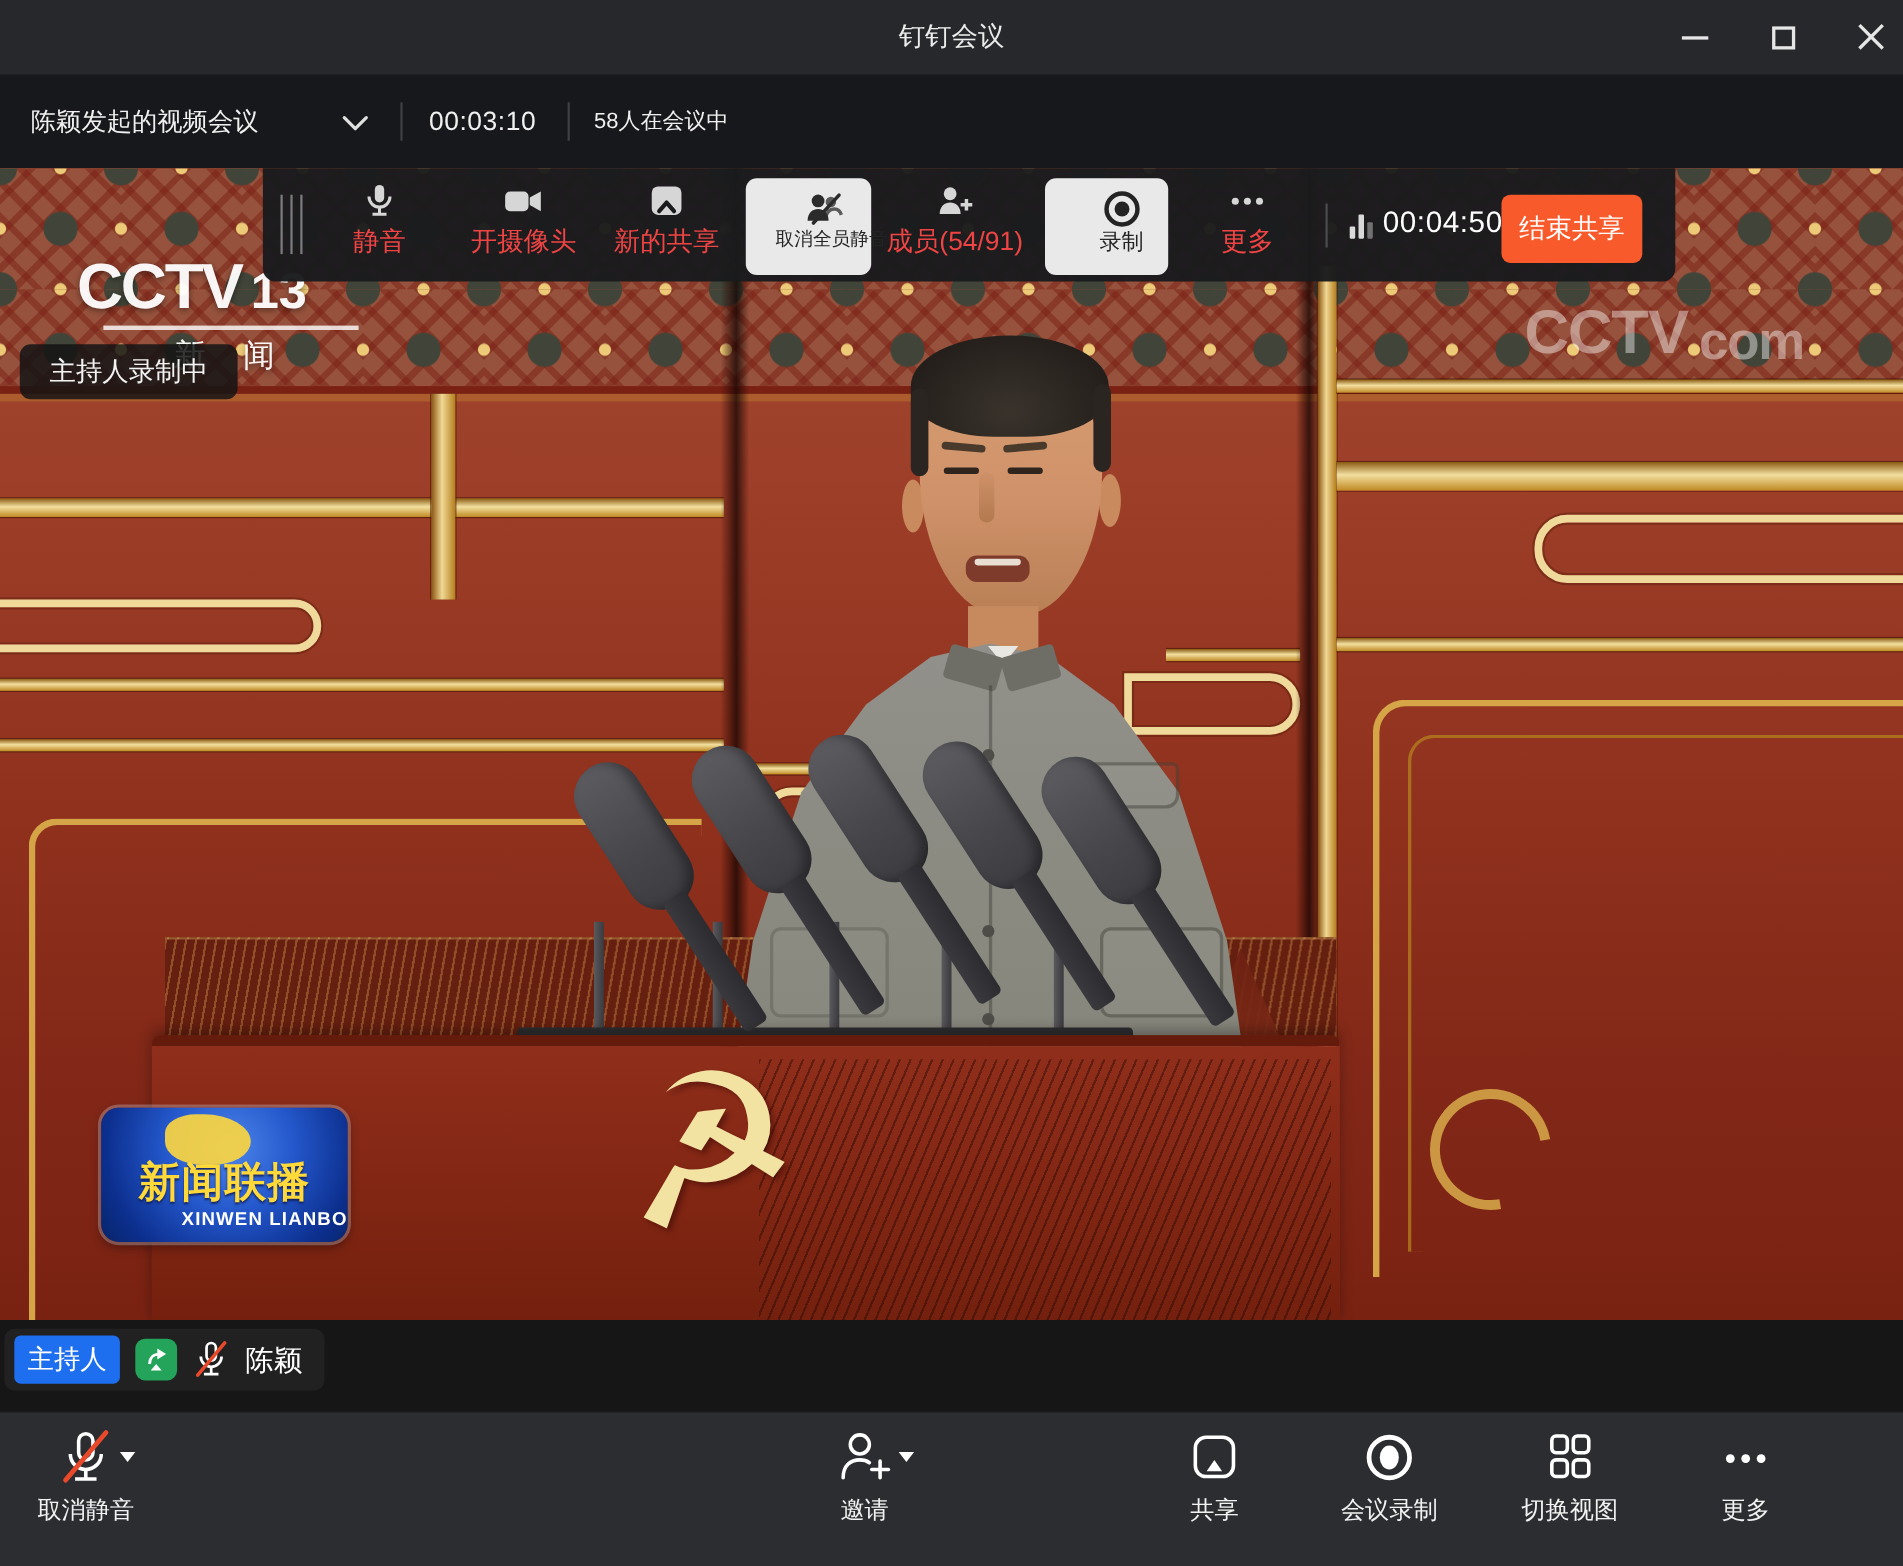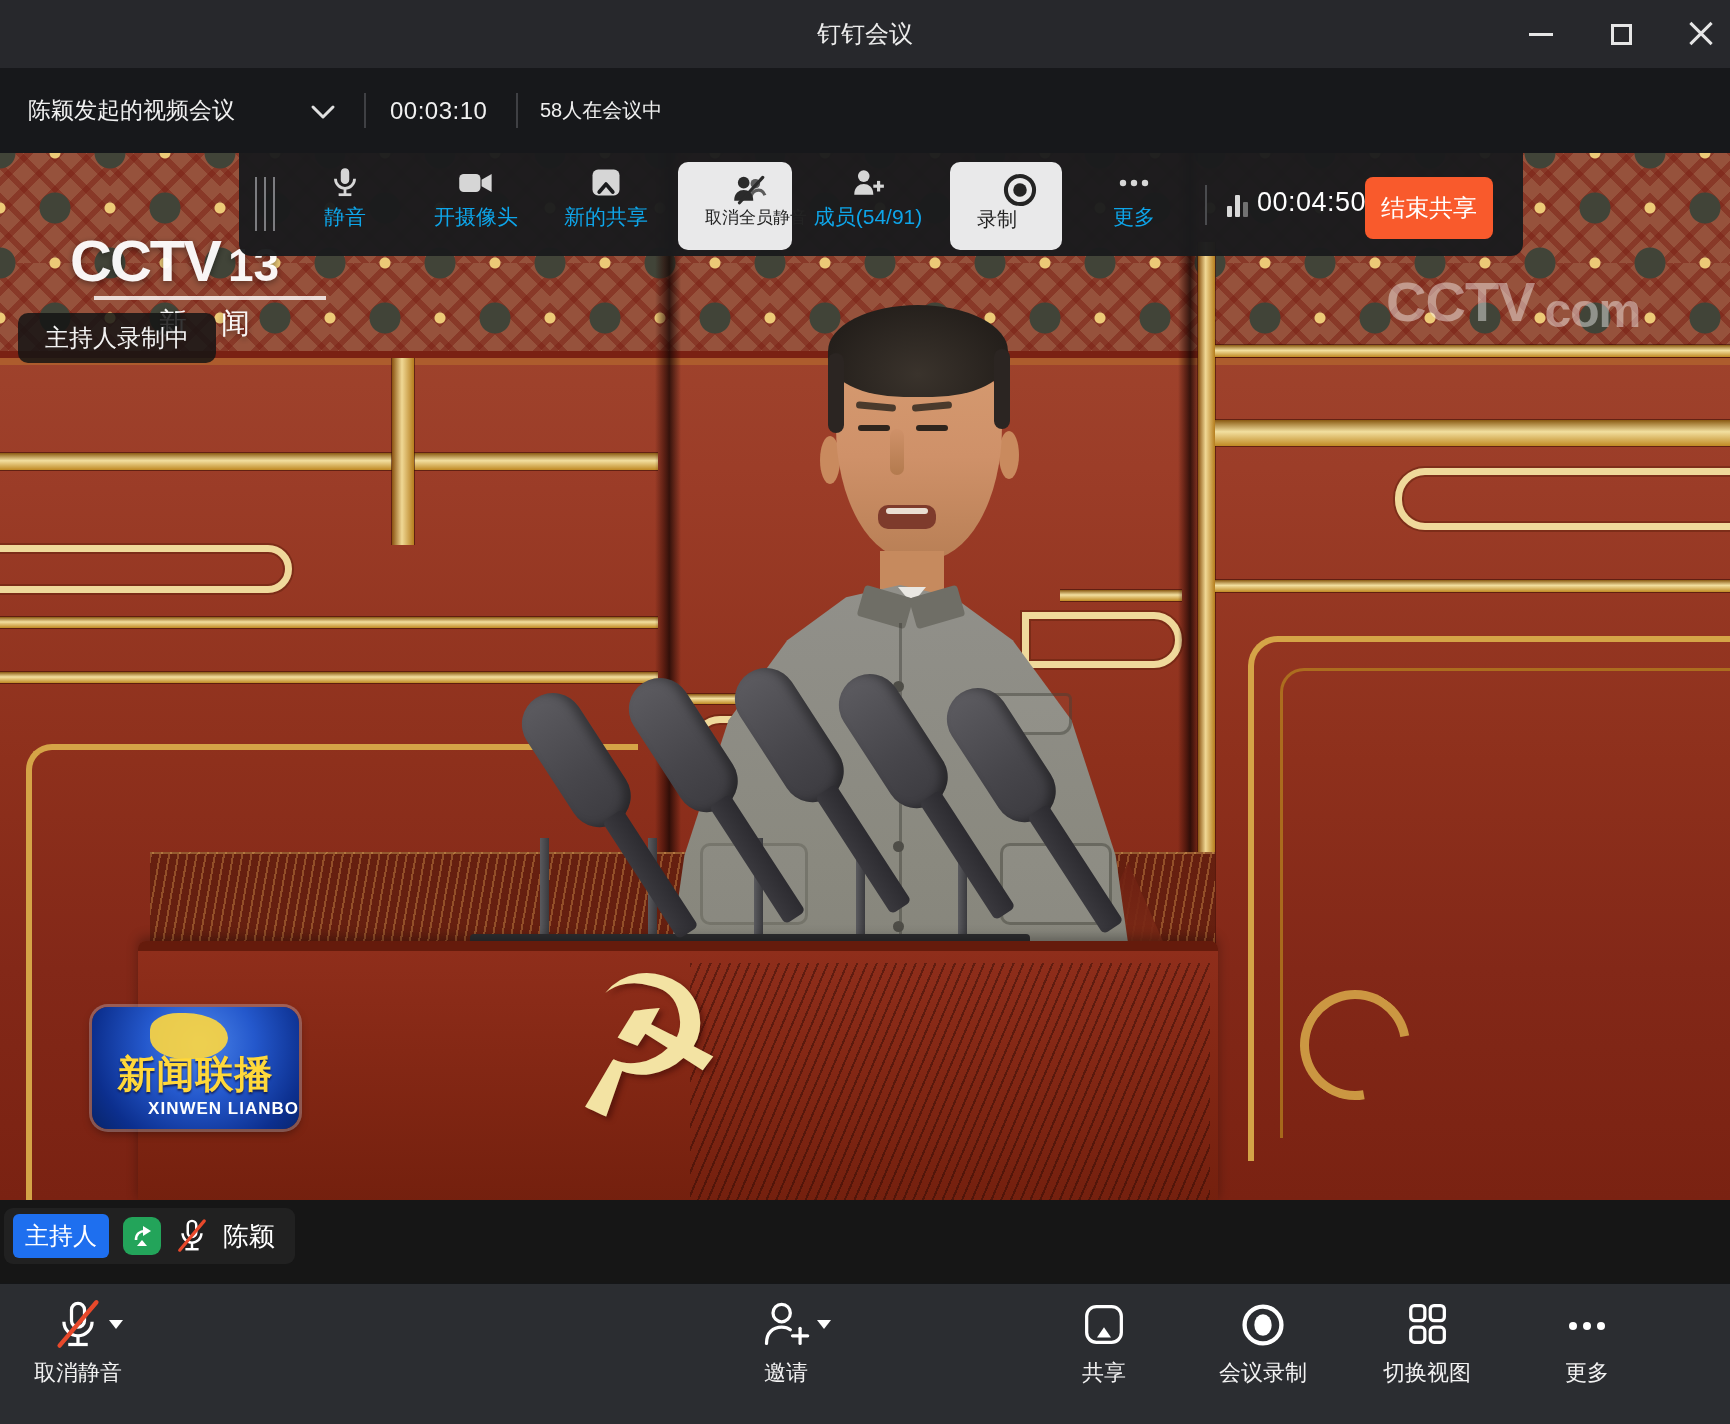--- a/index.html
+++ b/index.html
@@ -134,38 +134,38 @@
   .cctv13{ position:absolute; left:70px; top:74px; z-index:9; color:#fff; opacity:.95;
     text-shadow:0 2px 6px rgba(0,0,0,.45); }
   .cctv13 .row1{ font-size:58px; font-weight:bold; letter-spacing:-2px; }
   .cctv13 .row1 .num{ font-size:46px; margin-left:8px; letter-spacing:0; }
   .cctv13 .uline{ width:232px; height:4px; background:rgba(255,255,255,.85); margin:2px 0 4px 24px; }
   .cctv13 .row2{ font-size:29px; letter-spacing:34px; margin-left:88px; }
   .watermark{ position:absolute; left:1386px; top:116px; z-index:9; display:flex; align-items:flex-start;
     color:rgba(255,255,255,.42); font-weight:bold; }
   .watermark .wm1{ font-size:56px; letter-spacing:-1px; }
   .watermark .wm2{ font-size:48px; margin:14px 0 0 10px; letter-spacing:-1px; }
-  .xinwen{ position:absolute; left:92px; top:854px; width:207px; height:122px; z-index:9; border-radius:16px;
+  .xinwen{ position:absolute; left:92px; top:854px; width:224px; height:122px; z-index:9; border-radius:16px;
     background:radial-gradient(circle at 52% 30%,#4d86ea 0%,#2458cc 40%,#0c2f8e 78%,#082468 100%);
     box-shadow:0 0 0 3px rgba(230,238,255,.28),0 4px 10px rgba(0,0,0,.4); overflow:hidden; }
   .xinwen .blob{ position:absolute; left:58px; top:6px; width:78px; height:46px; background:#ffd73e;
     border-radius:40% 60% 50% 50%; opacity:.9; }
   .xw-cn{ position:absolute; left:0; right:0; top:42px; text-align:center; font-size:38px; font-weight:bold;
     color:#ffd83a; letter-spacing:1px; text-shadow:0 2px 2px rgba(15,25,75,.85); }
   .xw-en{ position:absolute; left:0; right:0; top:92px; text-align:right; font-size:17px; font-weight:bold;
     color:#fff; letter-spacing:1px; }
   
   .share-toolbar{ position:absolute; left:239px; top:0; width:1284px; height:103px; z-index:20;
     background:rgba(26,27,29,.97); border-radius:0 0 12px 12px; }
   .drag-handle{ position:absolute; left:16px; top:24px; width:20px; height:54px; display:flex; justify-content:space-between; }
   .drag-handle i{ width:2px; height:54px; background:#7c7c80; }
   .st-item{ position:absolute; width:130px; transform:translateX(-50%); text-align:center; cursor:default; }
   .st-item .ic{ height:48px; padding-top:12px; }
-  .st-item .lb{ font-size:21px; color:#0ea5e9; margin-top:2px; white-space:nowrap; }
-  .st-btn{ position:absolute; top:9px; height:88px; background:#e9e9ea; border-radius:10px; text-align:left; cursor:default;padding-left:27px; }
+  .st-item .lb{ font-size:24px; color:#ef4444; margin-top:2px; white-space:nowrap; }
+  .st-btn{ position:absolute; top:9px; height:88px; background:#e9e9ea; border-radius:10px; text-align:center; cursor:default;padding-left:27px; }
   .st-btn .ic{ height:44px; padding-top:10px; }
   .st-btn .lb{ color:#242424; white-space:nowrap; }
   #btn-unmute-all{ left:439px; width:114px; } #btn-unmute-all .lb{ font-size:17px; }
   #btn-record{ left:711px; width:112px; } #btn-record .lb{ font-size:20px; }
   .st-div{ position:absolute; left:966px; top:32px; width:2px; height:40px; background:#4a4b4e; }
   .signal{ position:absolute; left:988px; top:40px; width:26px; height:24px; display:flex; align-items:flex-end; gap:3px; }
   .signal i{ width:5px; background:#d9d9d9; border-radius:1px; }
   .signal .b1{ height:11px; } .signal .b2{ height:22px; } .signal .b3{ height:15px; opacity:.45; }
   .st-time{ position:absolute; left:1018px; top:34px; width:120px; color:#fff; font-size:27px; letter-spacing:.5px; }
   .end-share{ position:absolute; left:1126px; top:24px; width:128px; height:62px; border:none; border-radius:8px;

